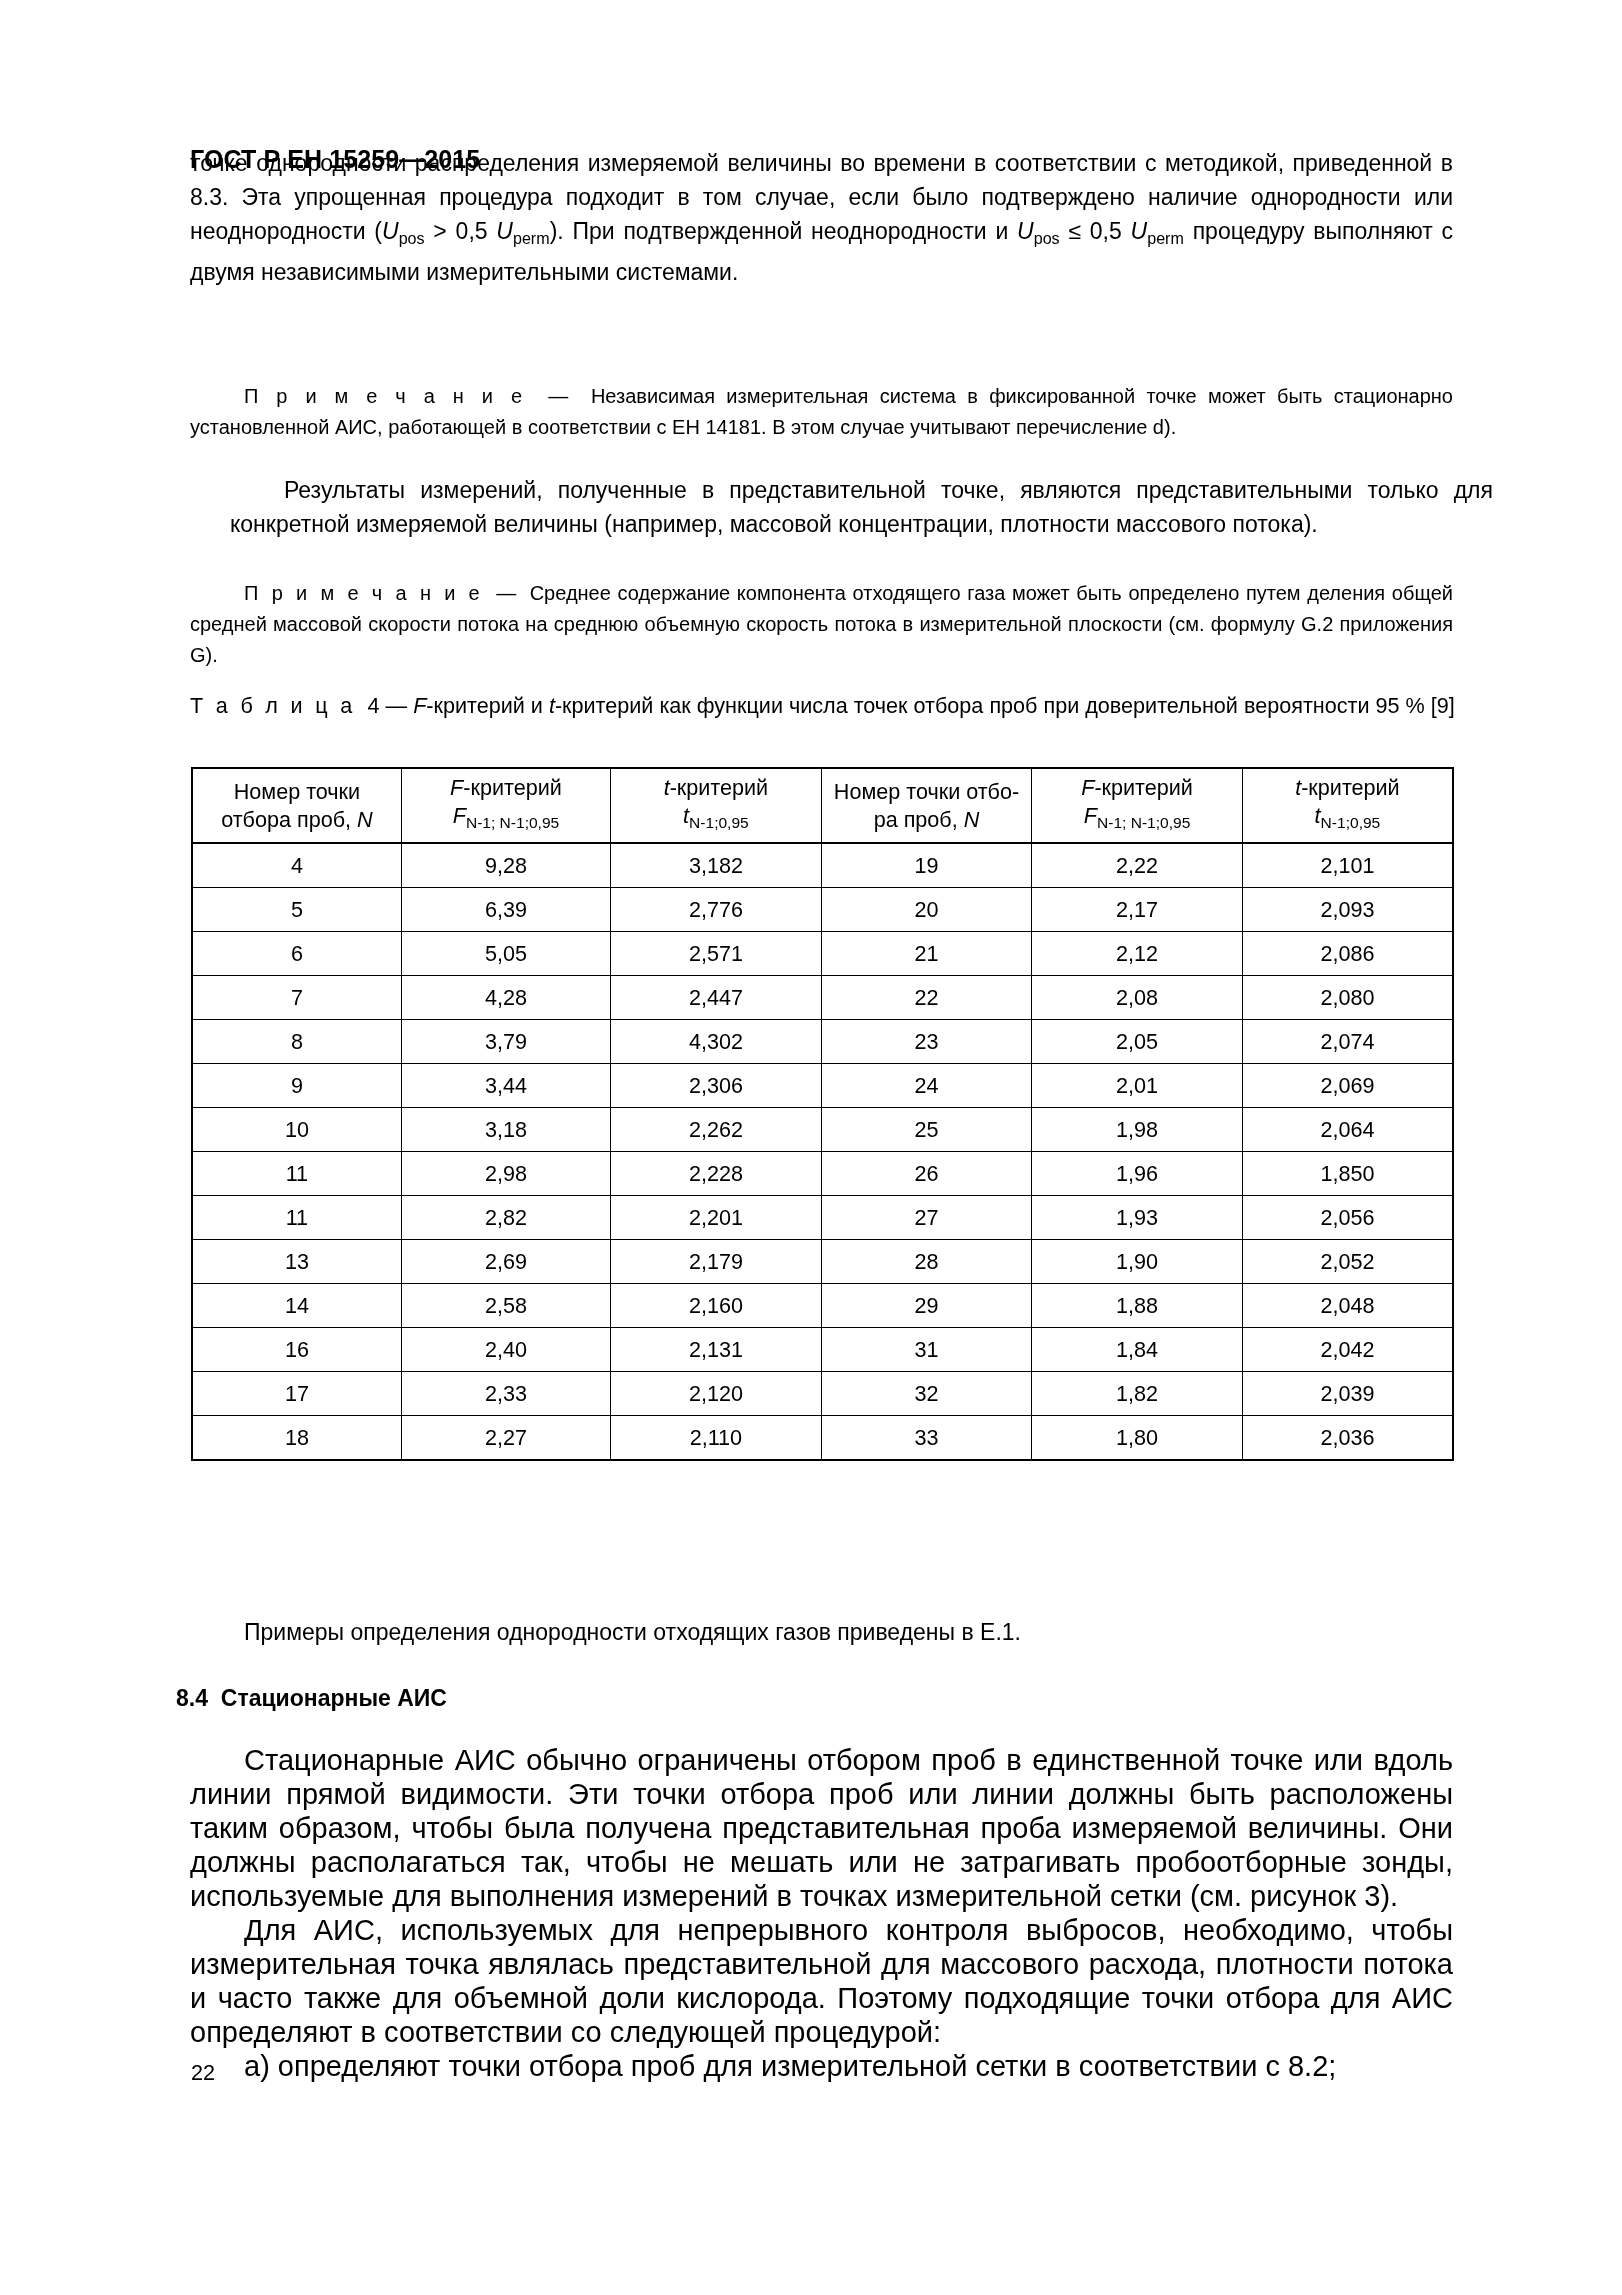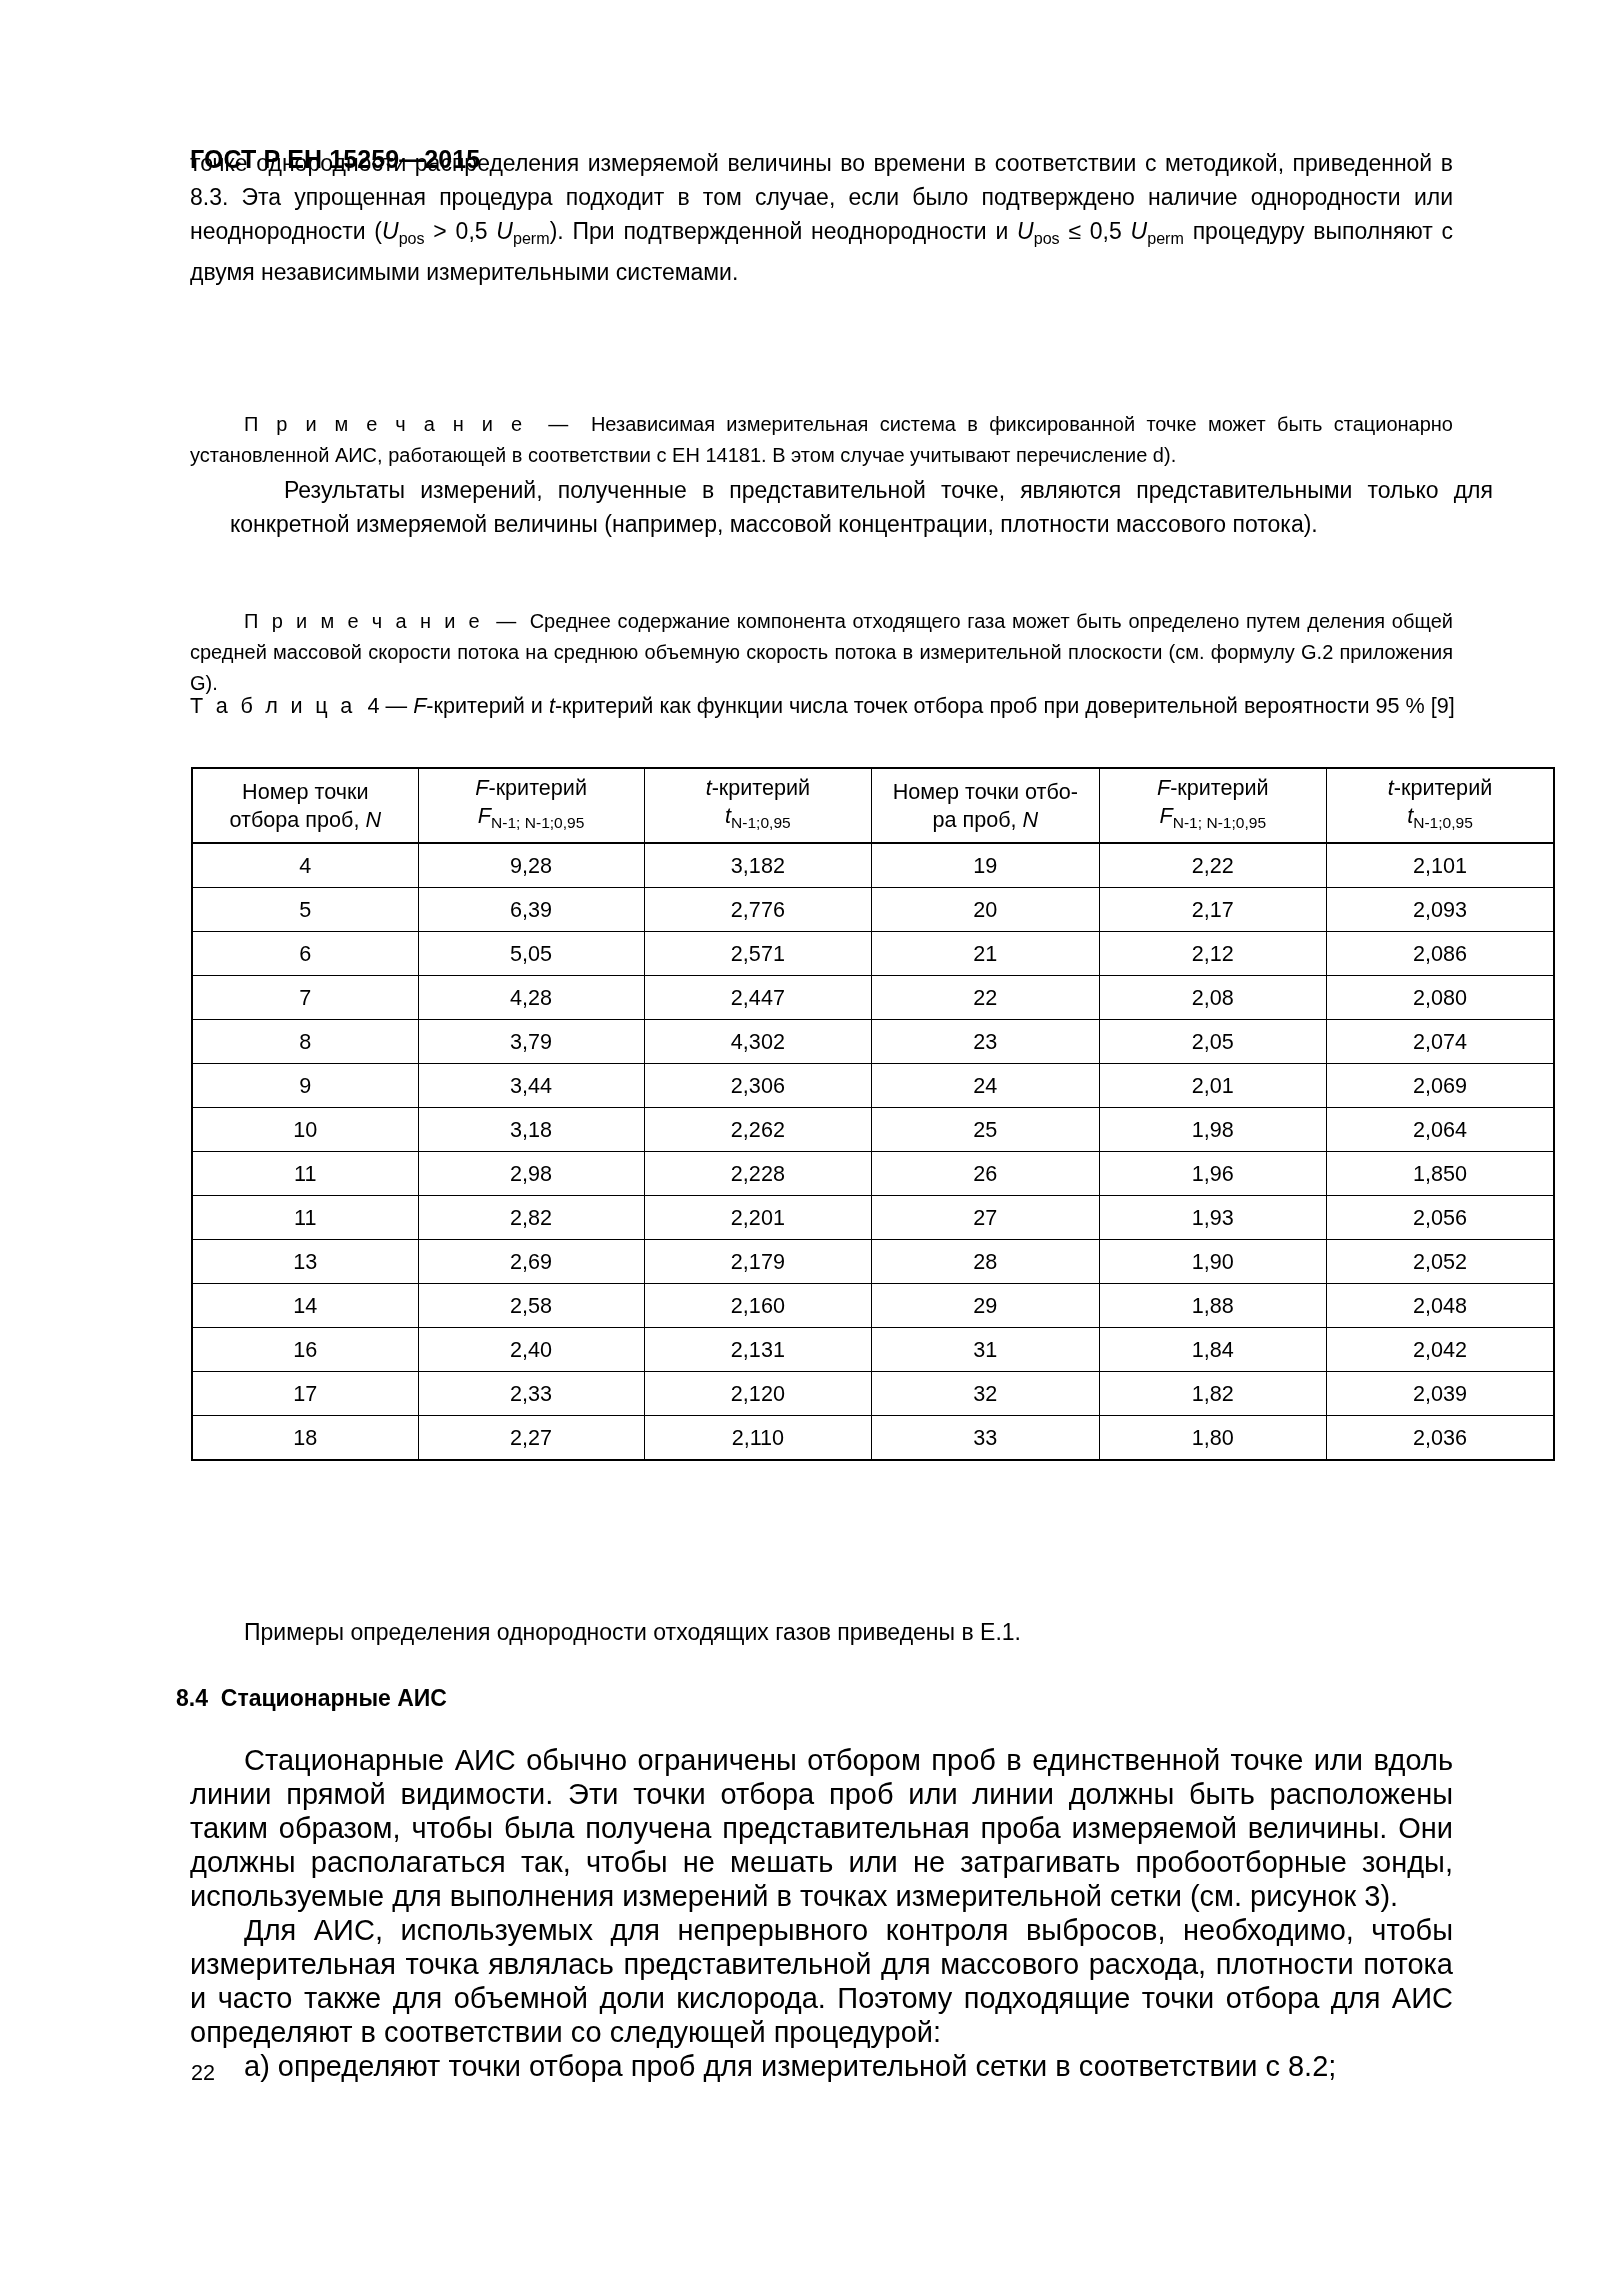--- a/index.html
+++ b/index.html
@@ -43,21 +43,20 @@
     margin: 0;
   }
   .indent {
     text-indent: 54px;
     margin-left: 40px;
   }
   .note {
     font-size: 20px;
     line-height: 31px;
     text-align: justify;
-    margin-top: 28px;
   }
   .note .note-label {
     letter-spacing: 3.3px;
     white-space: nowrap;
   }
   .sub {
     font-size: 0.70em;
     vertical-align: -0.32em;
     letter-spacing: 0;
   }
@@ -81,21 +80,21 @@
 
   
   .tbl-wrap {
     position: absolute;
     left: 191px;
     top: 767px;
     width: 1263px;
   }
   table.data {
     border-collapse: collapse;
-    width: 1364px;
+    width: 1263px;
     table-layout: fixed;
     font-size: 21.6px;
   }
   table.data th,
   table.data td {
     border: 1.3px solid #000000;
     text-align: center;
     vertical-align: middle;
     padding: 0;
   }

